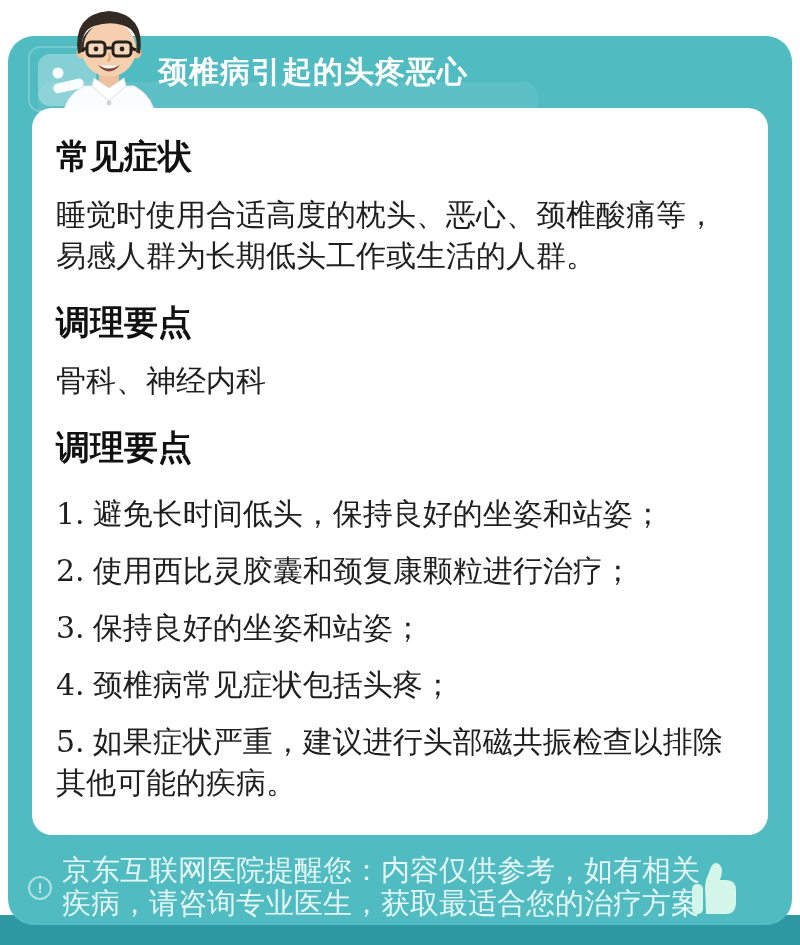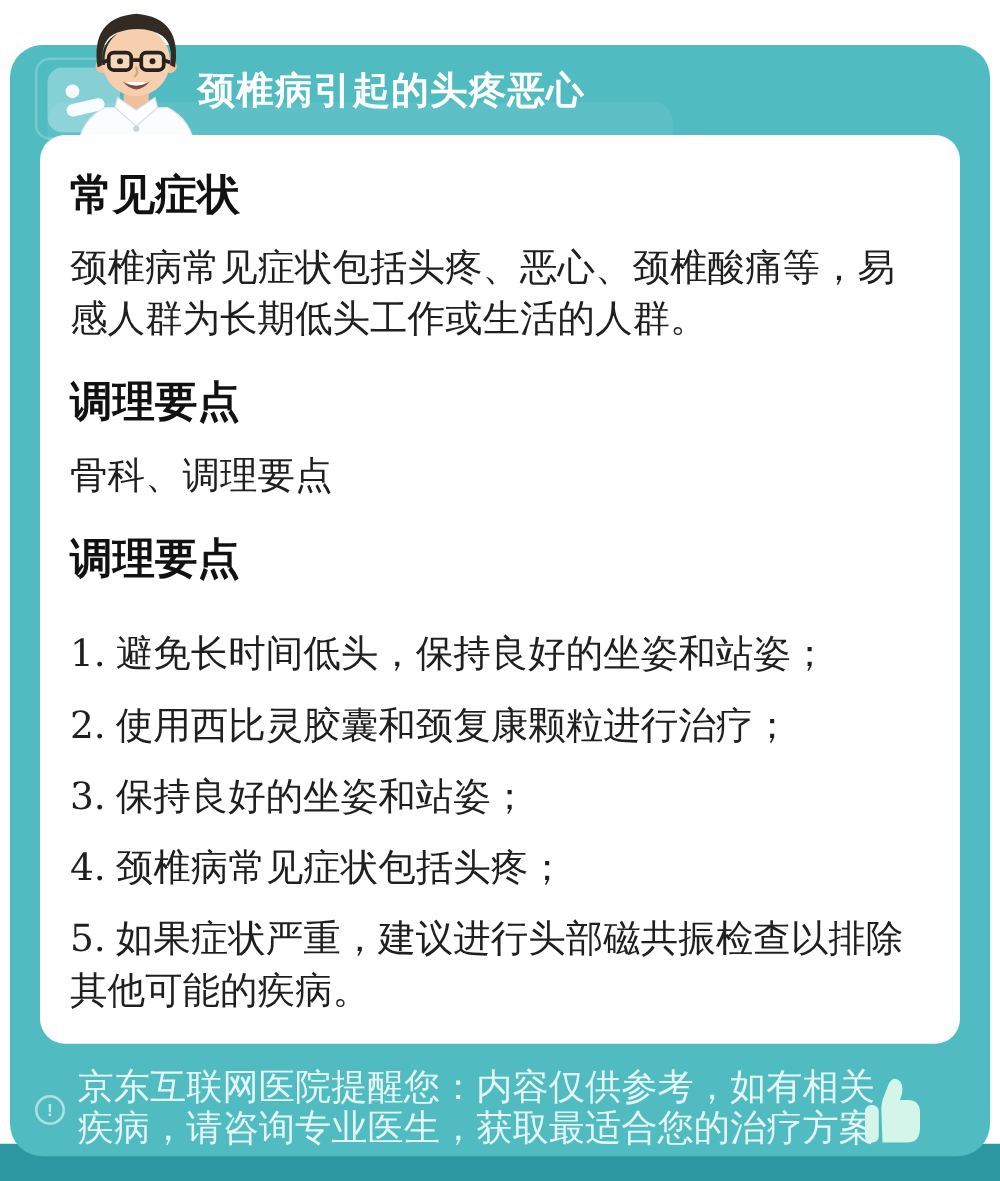--- a/index.html
+++ b/index.html
@@ -61,21 +61,21 @@
   }
   .card h2 {
     font-size: 34px; font-weight: bold; color: #111111;
     line-height: 44px;
   }
   .card h2 + p { margin-top: 16px; }
   .card p {
     font-size: 30px; line-height: 41px; color: #1f1f1f;
   }
   .card h2.mt { margin-top: 24px; }
-  .tips { margin-top: 34px; list-style: none; }
+  .tips { margin-top: 24px; list-style: none; }
   .tips li {
     font-size: 30px; line-height: 41px; color: #1f1f1f;
     margin-bottom: 16px;
   }
   .tips .num {
     font-family: "DejaVu Serif", serif;
     margin-right: 8px;
   }
 
   
@@ -144,24 +144,24 @@
   <path d="M55 48 Q57 53 54 55" fill="none" stroke="#d9a77f" stroke-width="2" stroke-linecap="round"></path>
 
   <path d="M44 59 Q55 72 66 59 Q55 66 44 59 Z" fill="#7c4a3f"></path>
   <path d="M46 59.5 L64 59.5 Q55 65 46 59.5 Z" fill="#ffffff"></path>
 </svg>
 
 <div class="page-title">颈椎病引起的头疼恶心</div>
 
 <div class="card">
   <h2>常见症状</h2>
-  <p>颈椎病常见症状包括头疼、恶心、颈椎酸痛等，易感人群为长期低头工作或生活的人群。</p>
+  <p>睡觉时使用合适高度的枕头、恶心、颈椎酸痛等，易感人群为长期低头工作或生活的人群。</p>
 
   <h2 class="mt">调理要点</h2>
-  <p>骨科、调理要点</p>
+  <p>骨科、神经内科</p>
 
   <h2 class="mt">调理要点</h2>
   <ul class="tips">
     <li><span class="num">1.</span><span>避免长时间低头，保持良好的坐姿和站姿；</span></li>
     <li><span class="num">2.</span><span>使用西比灵胶囊和颈复康颗粒进行治疗；</span></li>
     <li><span class="num">3.</span><span>保持良好的坐姿和站姿；</span></li>
     <li><span class="num">4.</span><span>颈椎病常见症状包括头疼；</span></li>
     <li><span class="num">5.</span><span>如果症状严重，建议进行头部磁共振检查以排除其他可能的疾病。</span></li>
   </ul>
 </div>

